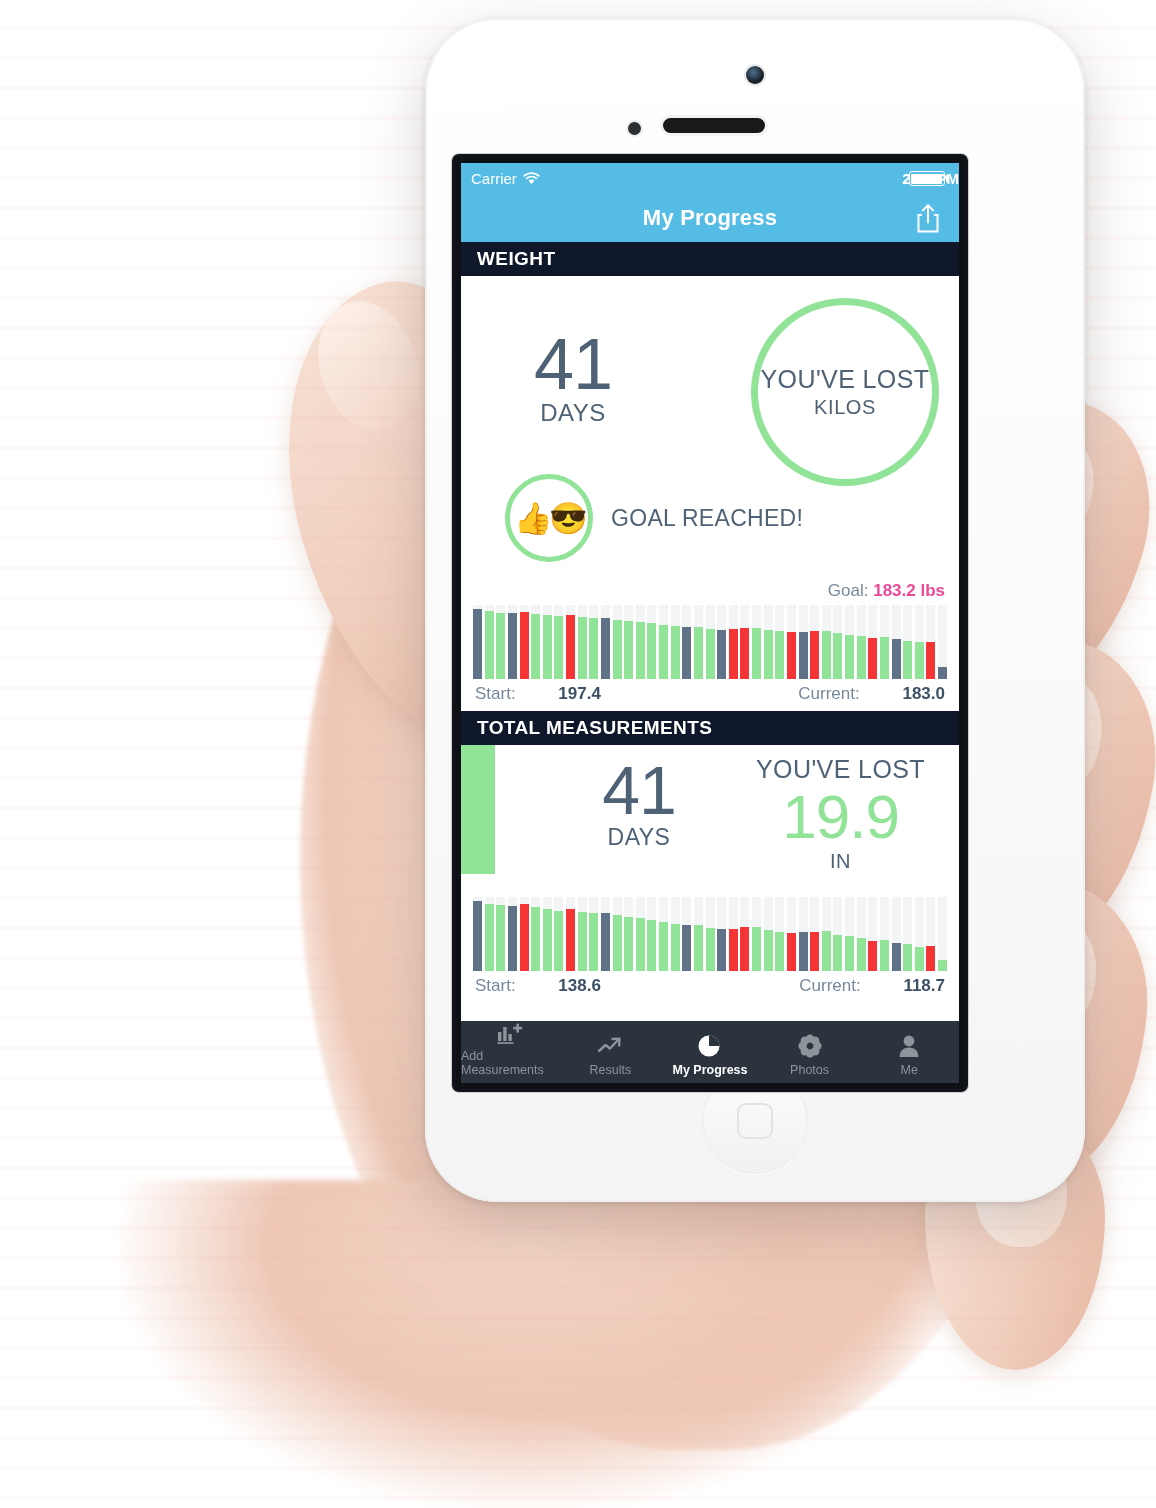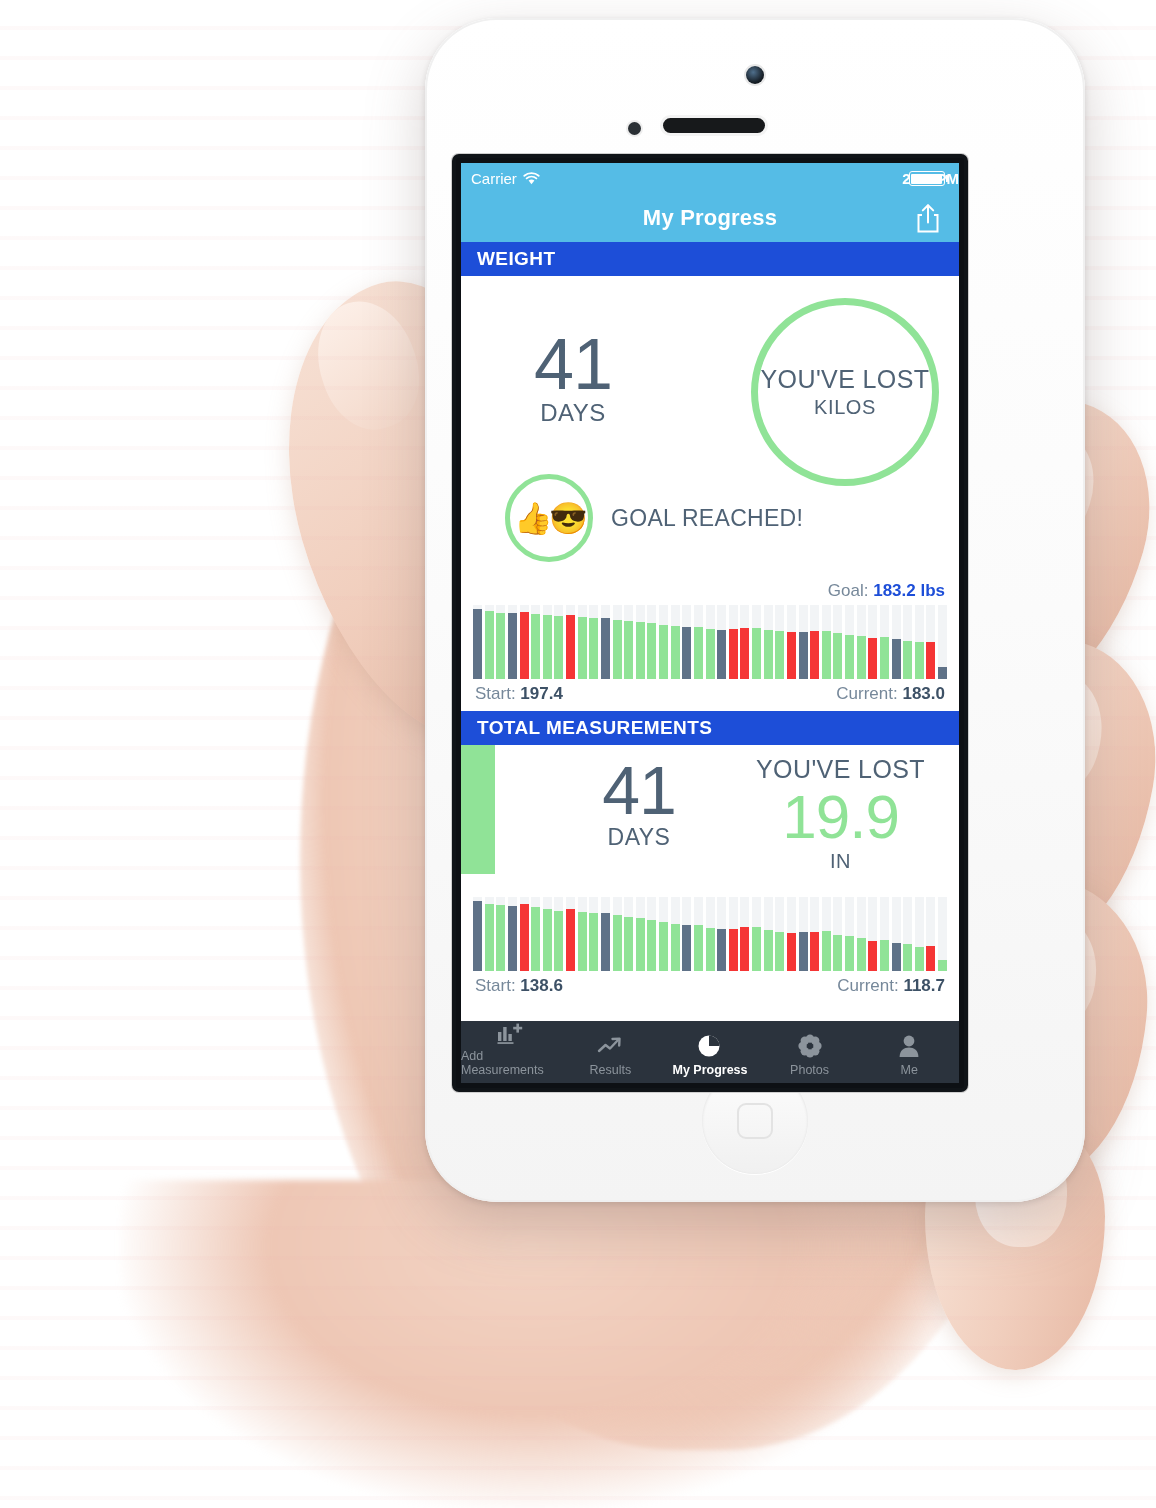--- a/index.html
+++ b/index.html
@@ -108,21 +108,21 @@
   .batt-tip { width: 3px; height: 7px; background: #fff; border-radius: 0 2px 2px 0; margin-left: 1.5px; }
 
   
   .navbar { height: 48px; background: #55BCE6; color: #fff; position: relative;
             display: flex; align-items: center; justify-content: center; }
   .nav-title { font-size: 22px; font-weight: bold; letter-spacing: .2px; }
   .share-btn { position: absolute; right: 14px; top: 50%; margin-top: -17px;
                width: 34px; height: 34px; cursor: pointer; }
 
   
-  .sec-head { background: #1d4ed8; color: #fff; height: 34px;
+  .sec-head { background: #0f172a; color: #fff; height: 34px;
               display: flex; align-items: center; padding-left: 16px;
               font-size: 19px; font-weight: bold; letter-spacing: .4px; }
 
   
   .card { background: #fff; position: relative; }
   .wcard { height: 300px; }
   .days-block { position: absolute; left: 52px; top: 55px; text-align: center; width: 120px; }
   .days-num { font-size: 72px; color: #4F6275; line-height: .92; font-weight: normal; letter-spacing: -1px; }
   .days-lbl { font-size: 24px; color: #4F6275; letter-spacing: .5px; margin-top: 2px; }
 
@@ -136,30 +136,30 @@
 
   .badge-row { position: absolute; left: 44px; top: 198px; display: flex; align-items: center; gap: 18px; }
   .badge-circle { width: 88px; height: 88px; border-radius: 50%;
                   border: 5px solid #90E397; display: flex; align-items: center;
                   justify-content: center; font-size: 31px; letter-spacing: -4px; }
   .badge-text { font-size: 23px; color: #4F6275; letter-spacing: .3px; }
 
   
   .chart-block { background: #fff; padding: 0 12px 4px; position: relative; }
   .goal-row { text-align: right; font-size: 17px; color: #76889A; padding: 5px 2px 4px; }
-  .goal-row b { color: #1d4ed8; }
+  .goal-row b { color: #ec4899; }
   .bars { display: flex; align-items: flex-end; gap: 2.6px; height: 74px; }
   .bar-col { flex: 1 1 0; height: 100%; background: #F2F4F6; position: relative; }
   .bar { position: absolute; left: 0; right: 0; bottom: 0; }
   .b-green { background: #90E397; }
   .b-red   { background: #F53535; }
   .b-slate { background: #5F7288; }
   .foot-row { display: flex; justify-content: space-between; font-size: 17px;
               color: #76889A; padding: 5px 2px 3px; }
-  .foot-row b { color: #3D5166; }
+  .foot-row b { color: #3D5166; margin-left: 38px; }
 
   
   .mcard { height: 152px; position: relative; }
   .accent { position: absolute; left: 0; top: 0; width: 34px; height: 129px; background: #90E397; }
   .m-days { position: absolute; left: 118px; top: 14px; text-align: center; width: 120px; }
   .m-days .days-num { font-size: 68px; }
   .m-days .days-lbl { font-size: 23px; }
   .m-lost { position: absolute; right: 34px; top: 10px; text-align: center; }
 
   

